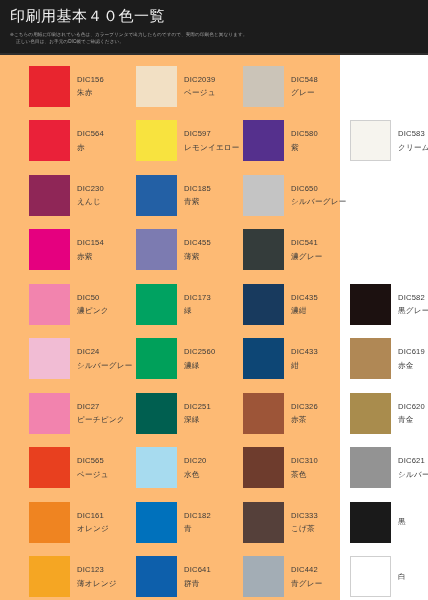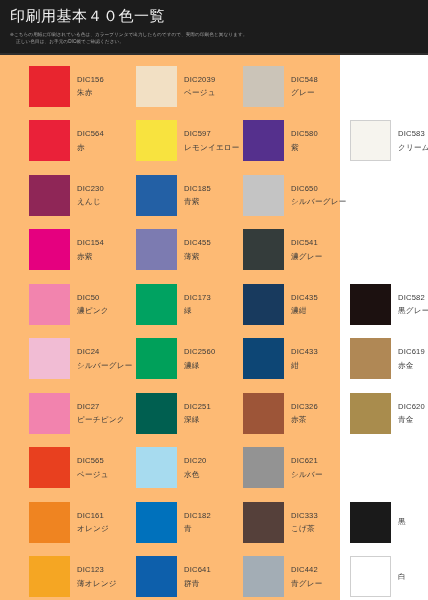--- a/index.html
+++ b/index.html
@@ -310,20 +310,27 @@
           </div>
         </div>
         <div class="cell">
           <div class="swatch" style="background: rgb(167, 219, 239);"></div>
           <div class="labels">
             <div class="code">DIC20</div>
             <div class="name">水色</div>
           </div>
         </div>
         <div class="cell">
+          <div class="swatch" style="background: rgb(110, 60, 45);"></div>
+          <div class="labels">
+            <div class="code">DIC310</div>
+            <div class="name">茶色</div>
+          </div>
+        </div>
+        <div class="cell">
           <div class="swatch" style="background: rgb(147, 147, 147);"></div>
           <div class="labels">
             <div class="code">DIC621</div>
             <div class="name">シルバー</div>
           </div>
         </div>
       </div>
       <div class="row">
         <div class="cell">
           <div class="swatch" style="background: rgb(239, 132, 33);"></div>

